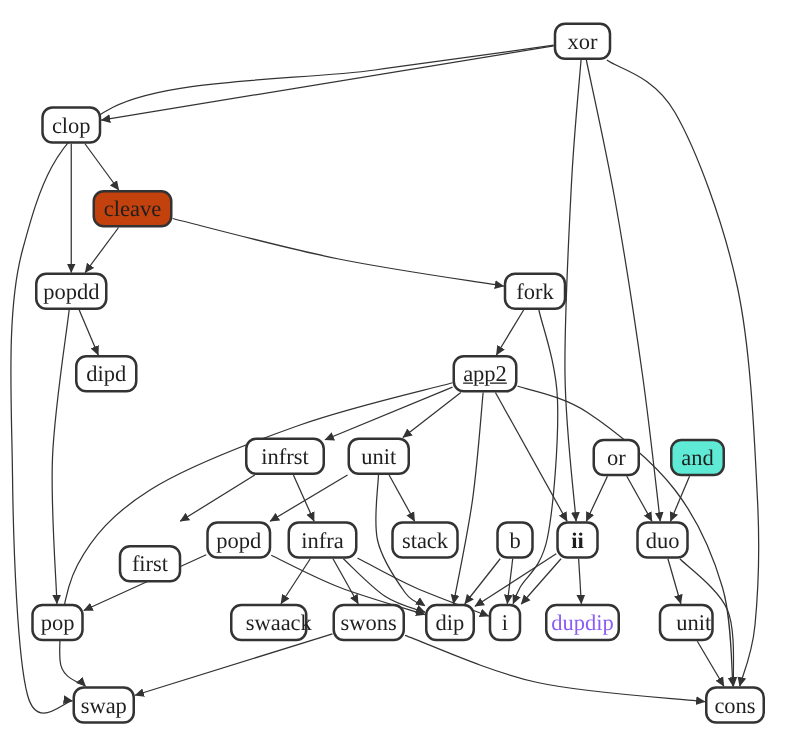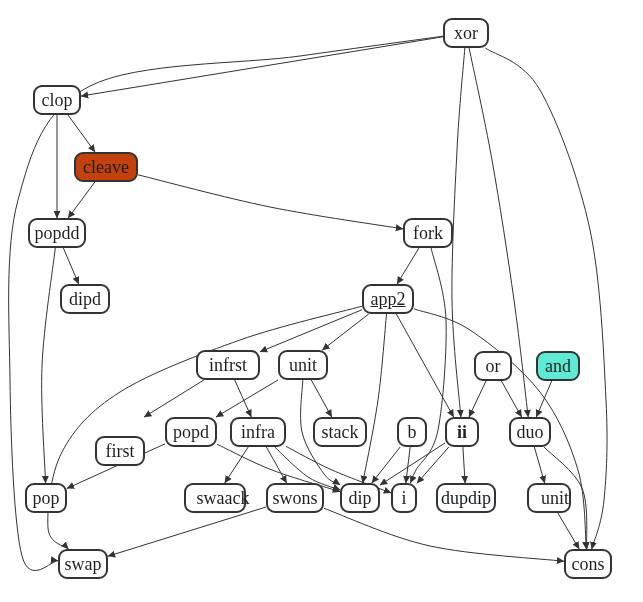--- a/index.html
+++ b/index.html
@@ -113,18 +113,18 @@
       <div class="node" style="left: 230px; top: 417px; width: 56px; height: 30px; background: rgb(255, 255, 255); border-color: rgb(51, 51, 51); color: rgb(31, 31, 31);">infra</div>
       <div class="node" style="left: 313px; top: 417px; width: 54px; height: 30px; background: rgb(255, 255, 255); border-color: rgb(51, 51, 51); color: rgb(31, 31, 31);">stack</div>
       <div class="node" style="left: 397px; top: 417px; width: 30px; height: 30px; background: rgb(255, 255, 255); border-color: rgb(51, 51, 51); color: rgb(31, 31, 31);">b</div>
       <div class="node" style="left: 445px; top: 417px; width: 34px; height: 30px; background: rgb(255, 255, 255); border-color: rgb(51, 51, 51); color: rgb(31, 31, 31); font-weight: bold;">ii</div>
       <div class="node" style="left: 509px; top: 417px; width: 42px; height: 30px; background: rgb(255, 255, 255); border-color: rgb(51, 51, 51); color: rgb(31, 31, 31);">duo</div>
       <div class="node" style="left: 25px; top: 483px; width: 42px; height: 30px; background: rgb(255, 255, 255); border-color: rgb(51, 51, 51); color: rgb(31, 31, 31);">pop</div>
       <div class="node" style="left: 184px; top: 483px; width: 62px; height: 30px; background: rgb(255, 255, 255); border-color: rgb(51, 51, 51); color: rgb(31, 31, 31); padding-left: 16px;">swaack</div>
       <div class="node" style="left: 266px; top: 483px; width: 58px; height: 30px; background: rgb(255, 255, 255); border-color: rgb(51, 51, 51); color: rgb(31, 31, 31);">swons</div>
       <div class="node" style="left: 340px; top: 483px; width: 40px; height: 30px; background: rgb(255, 255, 255); border-color: rgb(51, 51, 51); color: rgb(31, 31, 31);">dip</div>
       <div class="node" style="left: 391px; top: 483px; width: 26px; height: 30px; background: rgb(255, 255, 255); border-color: rgb(51, 51, 51); color: rgb(31, 31, 31);">i</div>
-      <div class="node" style="left: 436px; top: 483px; width: 60px; height: 30px; background: rgb(255, 255, 255); border-color: rgb(51, 51, 51); color: #0f172a;">dupdip</div>
+      <div class="node" style="left: 436px; top: 483px; width: 60px; height: 30px; background: rgb(255, 255, 255); border-color: rgb(51, 51, 51); color: #8b5cf6;">dupdip</div>
       <div class="node" style="left: 527px; top: 483px; width: 44px; height: 30px; background: rgb(255, 255, 255); border-color: rgb(51, 51, 51); color: rgb(31, 31, 31); padding-left: 12px;">unit</div>
       <div class="node" style="left: 58px; top: 549px; width: 50px; height: 30px; background: rgb(255, 255, 255); border-color: rgb(51, 51, 51); color: rgb(31, 31, 31);">swap</div>
       <div class="node" style="left: 564px; top: 549px; width: 48px; height: 30px; background: rgb(255, 255, 255); border-color: rgb(51, 51, 51); color: rgb(31, 31, 31);">cons</div>
     </div>
 </div>
 
 </body></html>

